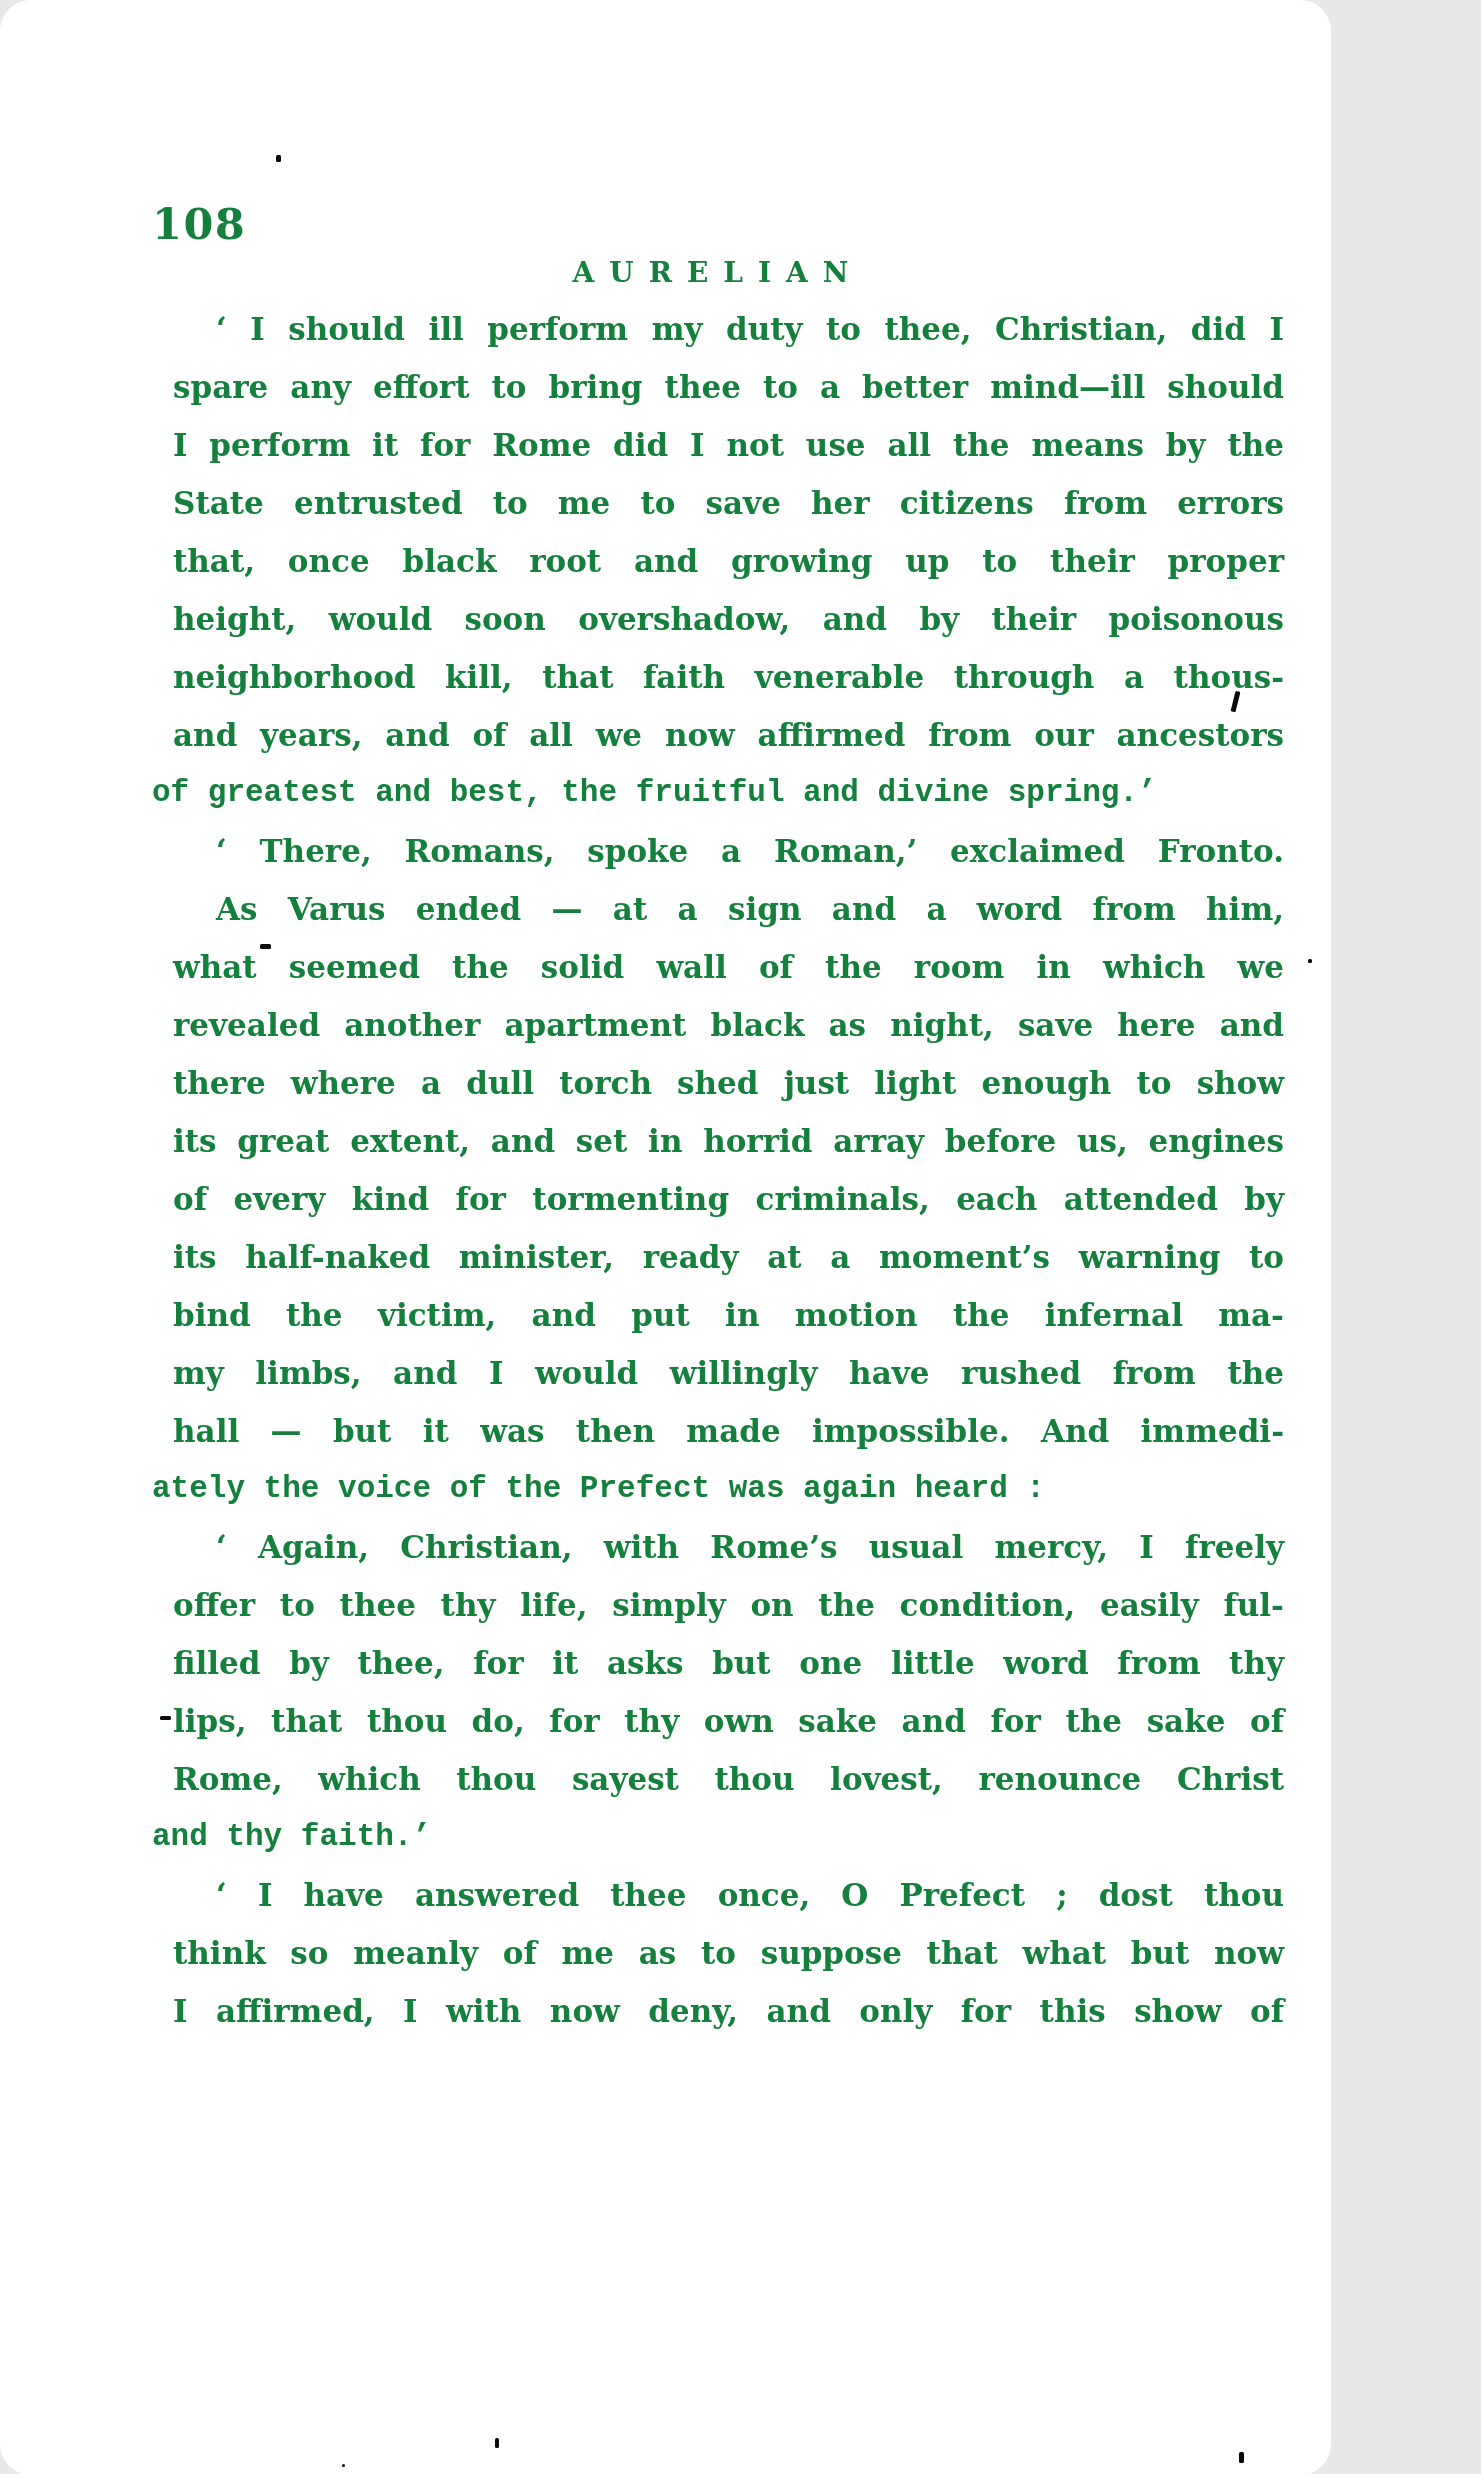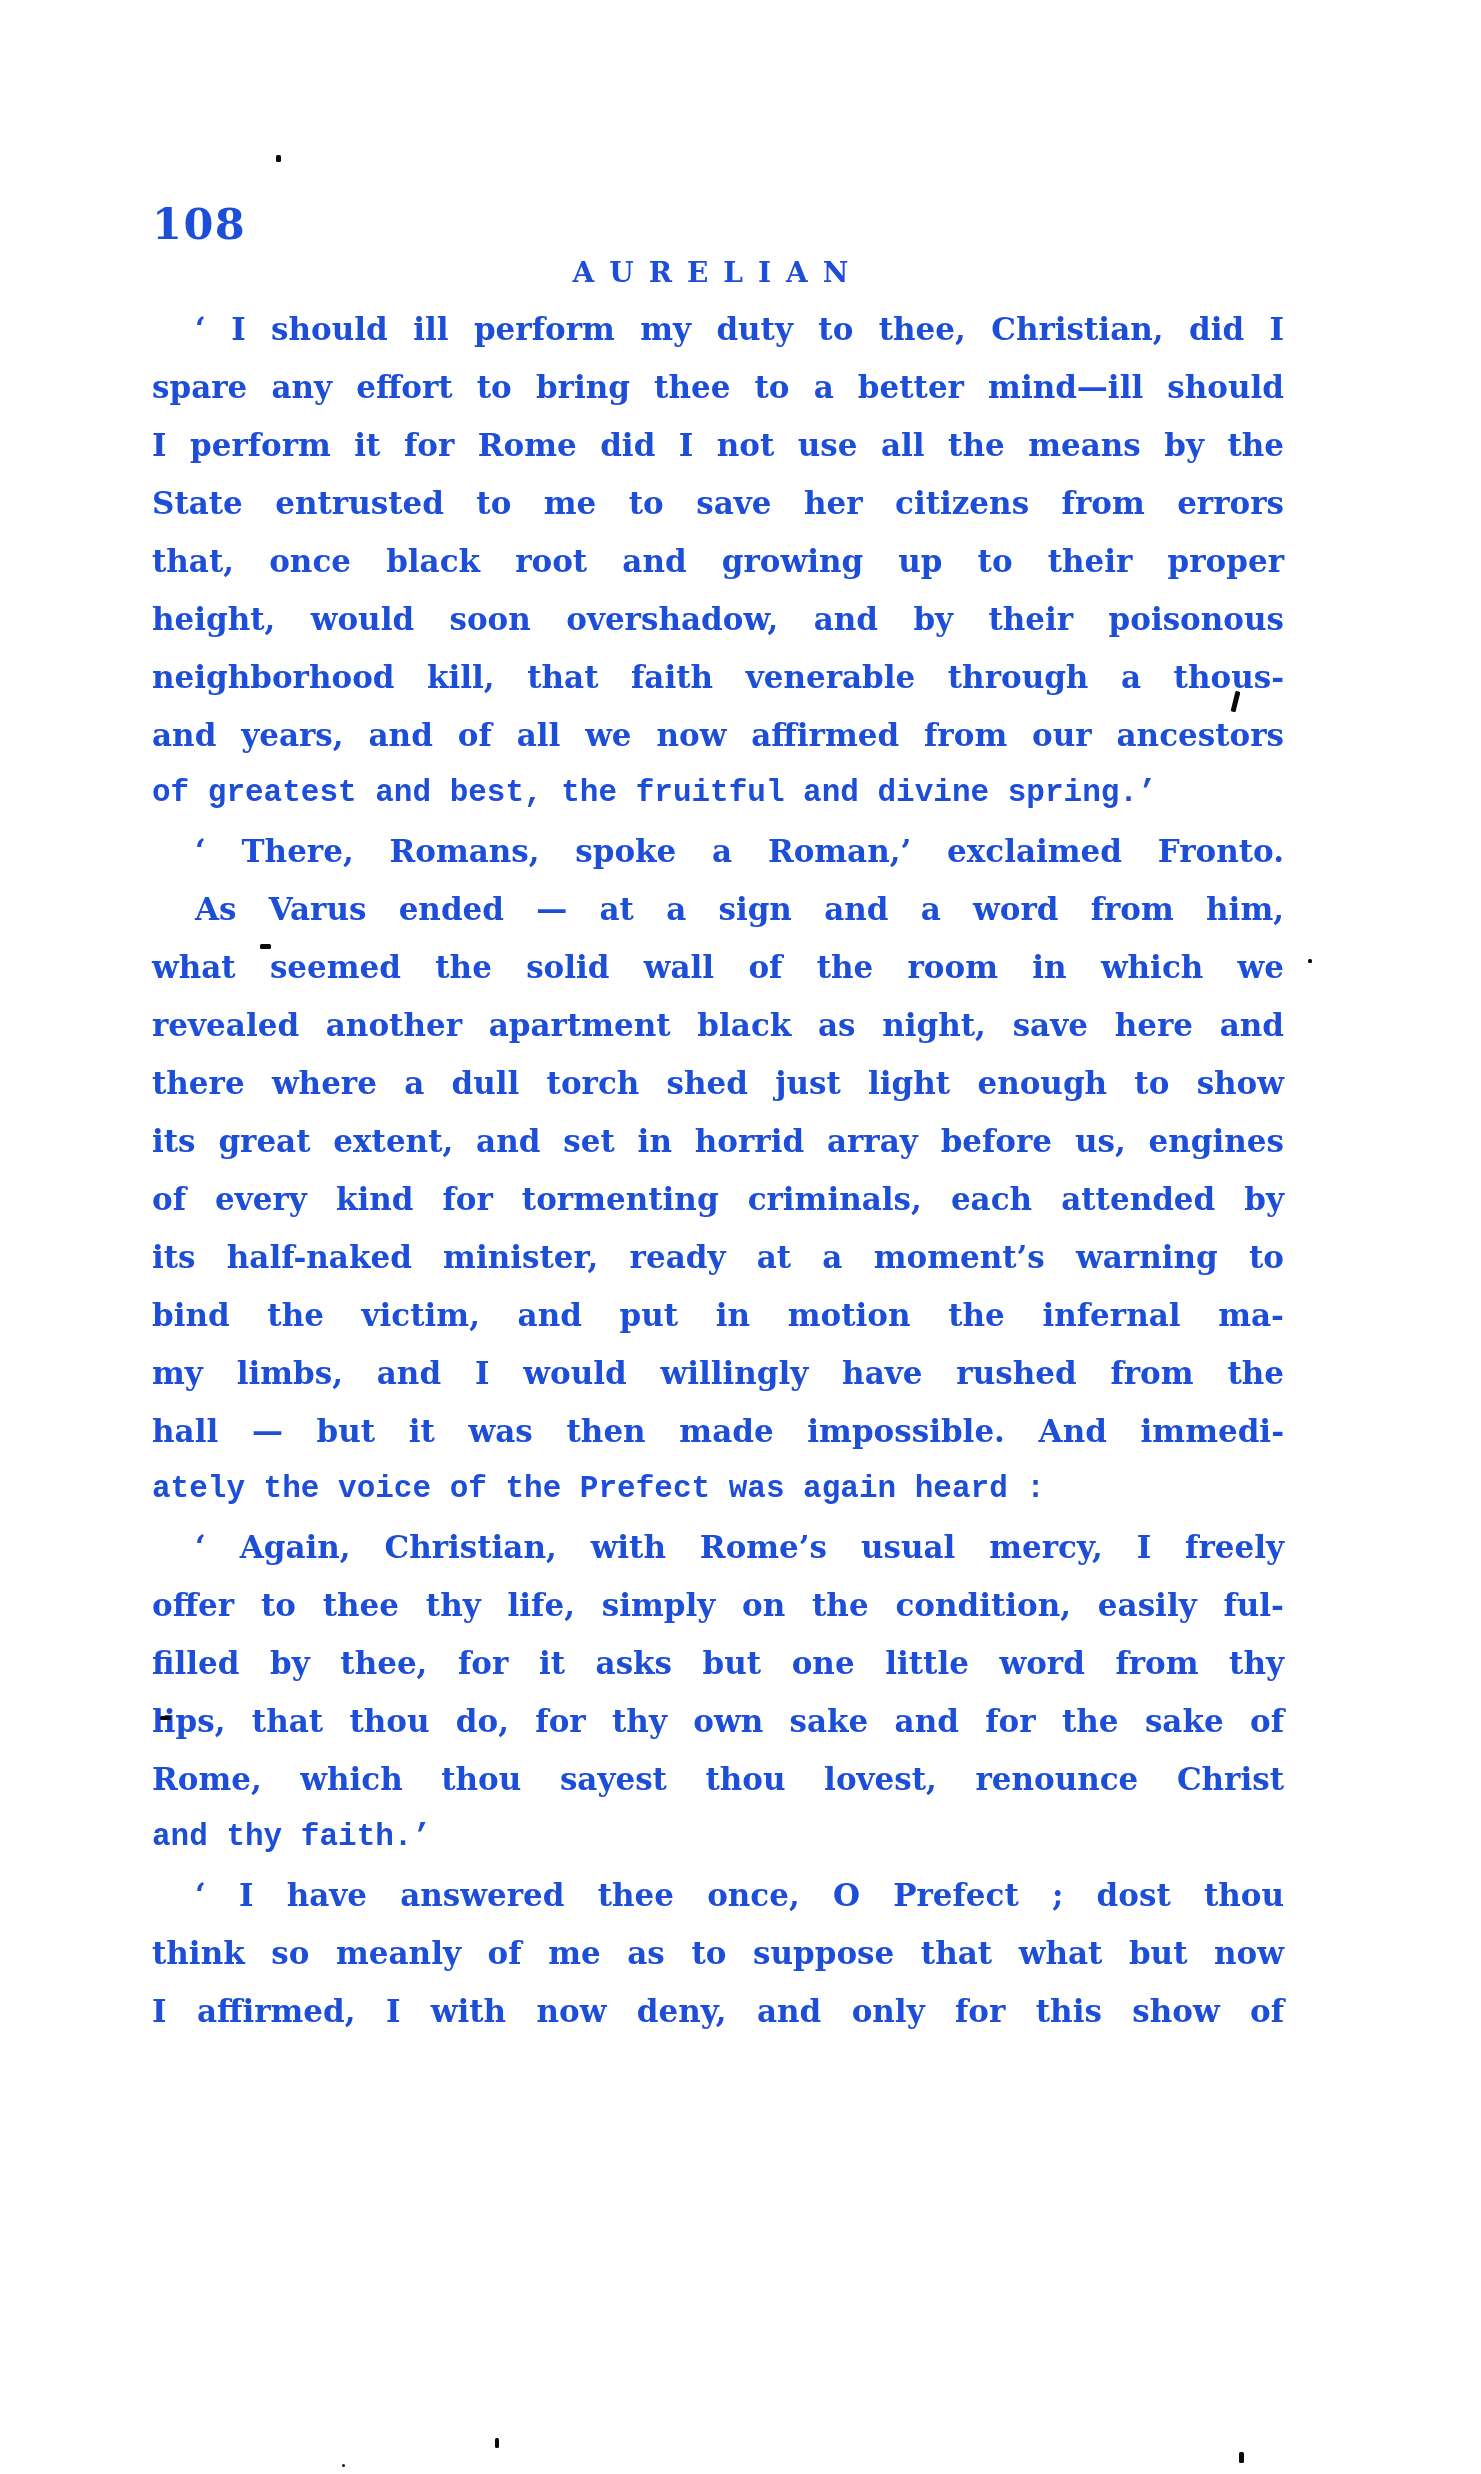--- a/index.html
+++ b/index.html
@@ -2,26 +2,27 @@
 <html style="font-size:12px"><head>
 <meta charset="utf-8">
 <style>
   html, body {
     margin: 0;
     padding: 0;
     background: #e8e8e8;
   }
   .page {
     position: relative;
-    width: 1481px;
+    width: 1331px;
     height: 2475px;
     background: #ffffff;
     overflow: hidden;
     font-family: "DejaVu Serif", "Liberation Serif", serif;
-    color: #1d4ed8;
+    color: #15803d;
+    border-radius: 31px;
   }
   .page-number {
     position: absolute;
     left: 152px;
     top: 203px;
     font-size: 43px;
     font-weight: bold;
     letter-spacing: 1.5px;
     line-height: 1;
   }
@@ -50,20 +51,21 @@
     font-size: 31px;
     font-weight: bold;
     white-space: normal;
     overflow: visible;
   }
   .text-line.j {
     text-align: justify;
     text-align-last: justify;
     -moz-text-align-last: justify;
     text-justify: inter-word;
+    margin-left: 21px;
   }
   .text-line.l {
     text-align: left;
     text-align-last: left;
     font-family: Liberation Mono, monospace;
   }
   .text-line.indent {
     padding-left: 43px;
   }
   .artifact {

